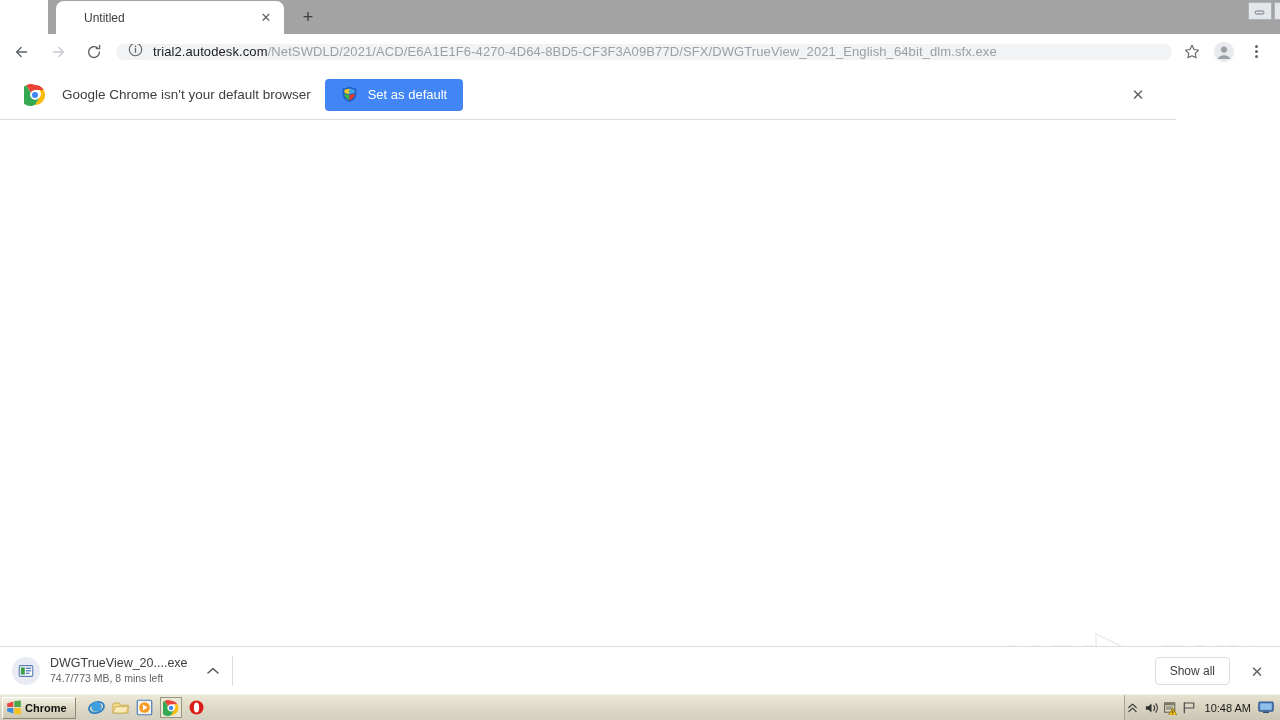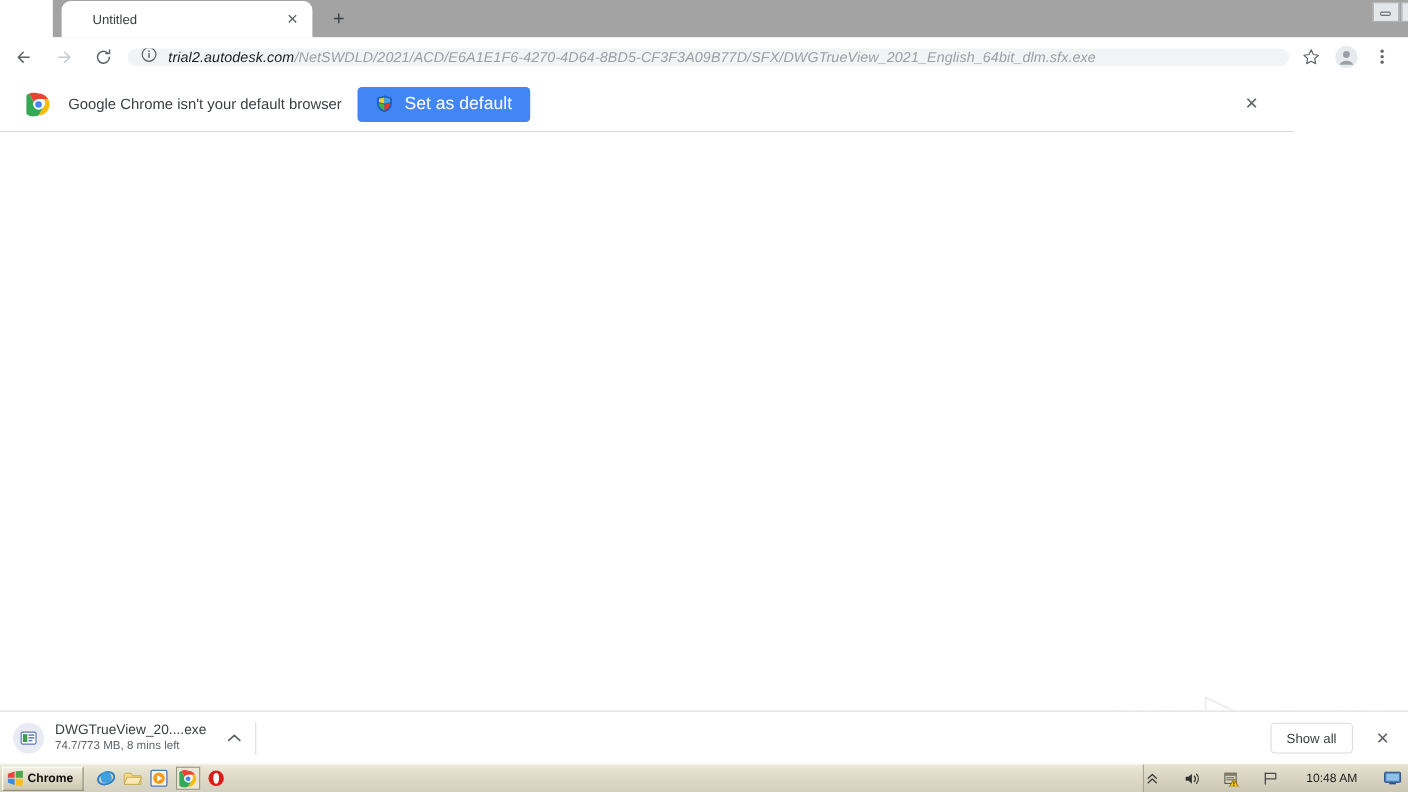--- a/index.html
+++ b/index.html
@@ -68,21 +68,20 @@
     display: flex; align-items: center; justify-content: center;
   }
   .navbtn svg { display: block; }
   .omnibox {
     flex: 1; height: 16px; margin: 0 6px 0 8px;
     background: #f1f3f4;
     border-radius: 14px;
     display: flex; align-items: center;
     padding: 0 12px;
     overflow: hidden;
-    font-style: italic;
   }
   .info-icon { flex: 0 0 auto; margin-right: 10px; }
   .url {
     font-size: 13px; color: #9aa0a6;
     white-space: nowrap; overflow: hidden;
     letter-spacing: 0.1px;
   }
   .url b { color: #202124; font-weight: 500; }
   .tbicon {
     width: 28px; height: 28px; margin-right: 4px;
@@ -102,21 +101,21 @@
     padding: 0 16px;
   }
   .chrome-logo { width: 22px; height: 22px; margin-left: 8px; margin-right: 16px; flex: 0 0 auto; }
   .infobar-text { font-size: 13.5px; color: #3c4043; }
   .setdefault {
     margin-left: 14px; height: 32px;
     background: #4285f4; color: #ffffff;
     border: none; border-radius: 4px;
     display: flex; align-items: center; gap: 10px;
     padding: 0 16px;
-    font-size: 16px; font-family: "Liberation Sans", sans-serif;
+    font-size: 13px; font-family: "Liberation Sans", sans-serif;
   }
   .infobar-close {
     margin-left: auto; margin-right: 10px;
     width: 24px; height: 24px;
     display: flex; align-items: center; justify-content: center;
     color: #5f6368; font-size: 15px; line-height: 1;
   }
 
   
   .content {
@@ -192,21 +191,21 @@
   }
   .start-label {
     font-size: 11px; font-weight: bold; color: #101010;
     font-family: "Liberation Sans", sans-serif;
   }
   .ql { display: flex; align-items: center; gap: 6px; margin-left: 12px; }
   .ql-btn { width: 18px; height: 18px; display: flex; align-items: center; justify-content: center; }
   .ql-btn.active { border: 1px solid #9a9684; background: #e9e6d6; width: 22px; height: 21px; }
   .tray {
     margin-left: auto; height: 26px;
-    display: flex; align-items: center; gap: 20px;
+    display: flex; align-items: center; gap: 3px;
     padding: 0 6px 0 0;
     background: linear-gradient(to bottom, #e6e2d0 0%, #d8d3c0 50%, #cbc6b4 100%);
     border-left: 1px solid #a9a593;
   }
   .tray-time { font-size: 11px; color: #1a1a1a; margin: 0 4px; }
   .tray-icon { width: 16px; height: 16px; display: flex; align-items: center; justify-content: center; }
 </style>
 </head>
 <body>
 

